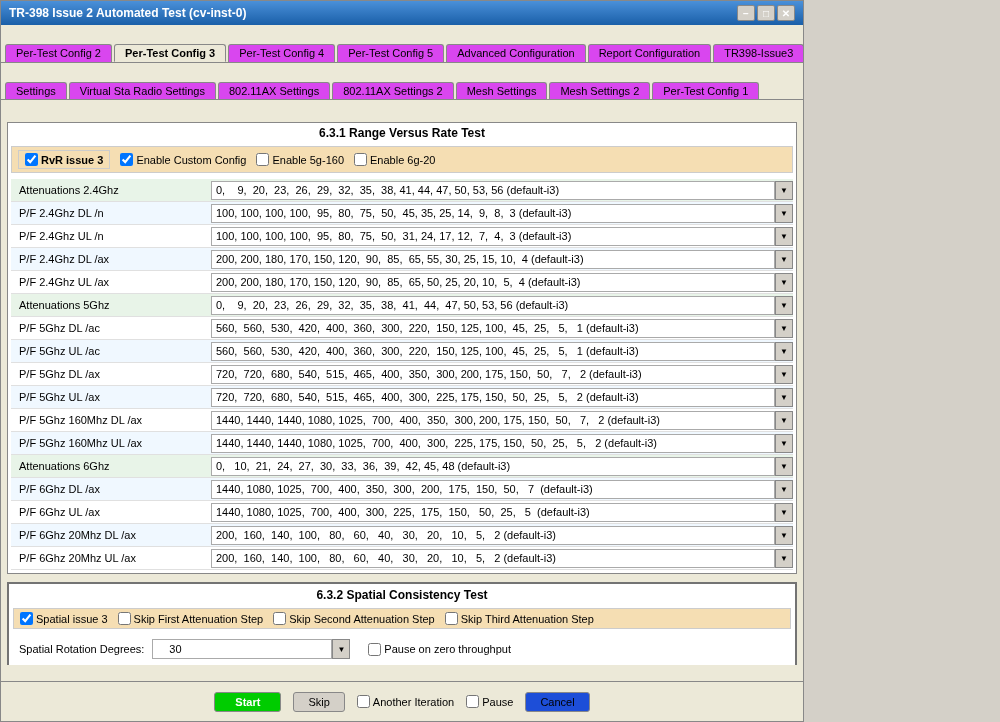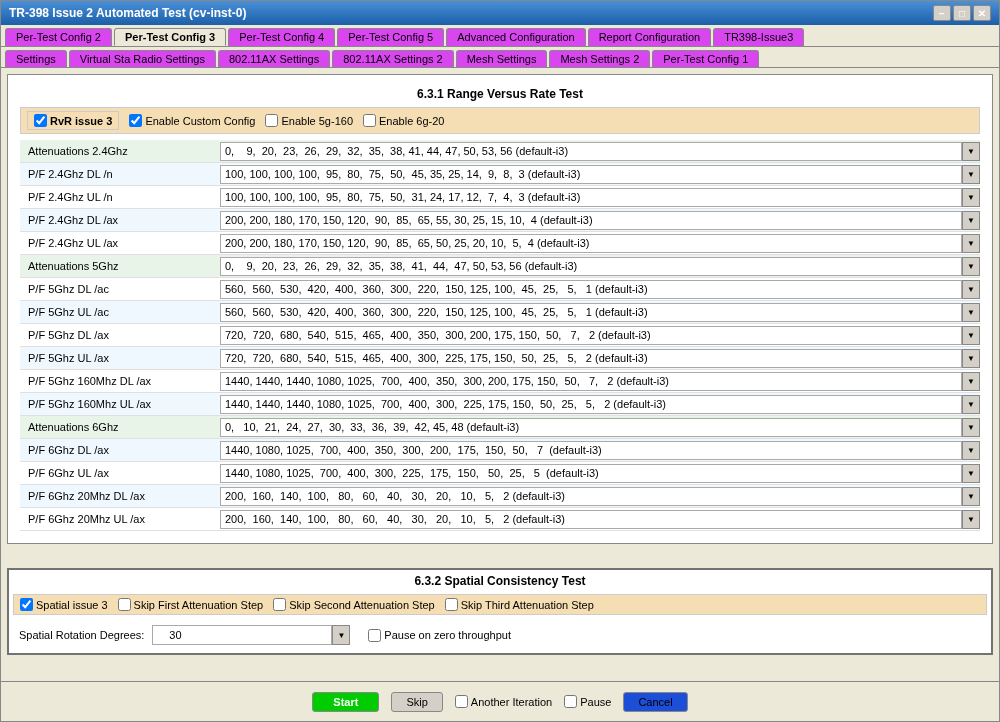--- a/index.html
+++ b/index.html
@@ -5,26 +5,27 @@
     * { box-sizing: border-box; margin: 0; padding: 0; }
     body {
       font-family: Arial, sans-serif;
       font-size: 11px;
       background: #d4d0c8;
       width: 1000px;
       height: 722px;
       overflow: hidden;
     }
     .window {
-      width: 1000px;
+      width: 804px;
       height: 722px;
       background: #ece9d8;
       border: 1px solid #888;
       display: flex;
       flex-direction: column;
+      gap: 16px;
     }
     .title-bar {
       background: linear-gradient(to bottom, #4a90d9, #1a5fa8);
       color: white;
       height: 24px;
       display: flex;
       align-items: center;
       justify-content: space-between;
       padding: 0 8px;
       font-size: 12px;
@@ -78,22 +79,22 @@
     }
     .main-content {
       flex: 1;
       overflow-y: auto;
       padding: 6px;
       background: #ece9d8;
     }
     .section-box {
       border: 1px solid #888;
       background: white;
-      margin-bottom: 24px;
-      padding: 12px;
+      margin-bottom: 8px;
+      padding: 3px;
     }
     .section-title {
       text-align: center;
       font-weight: bold;
       font-size: 12px;
       margin-bottom: 6px;
       color: #000;
     }
     .top-options {
       display: flex;

